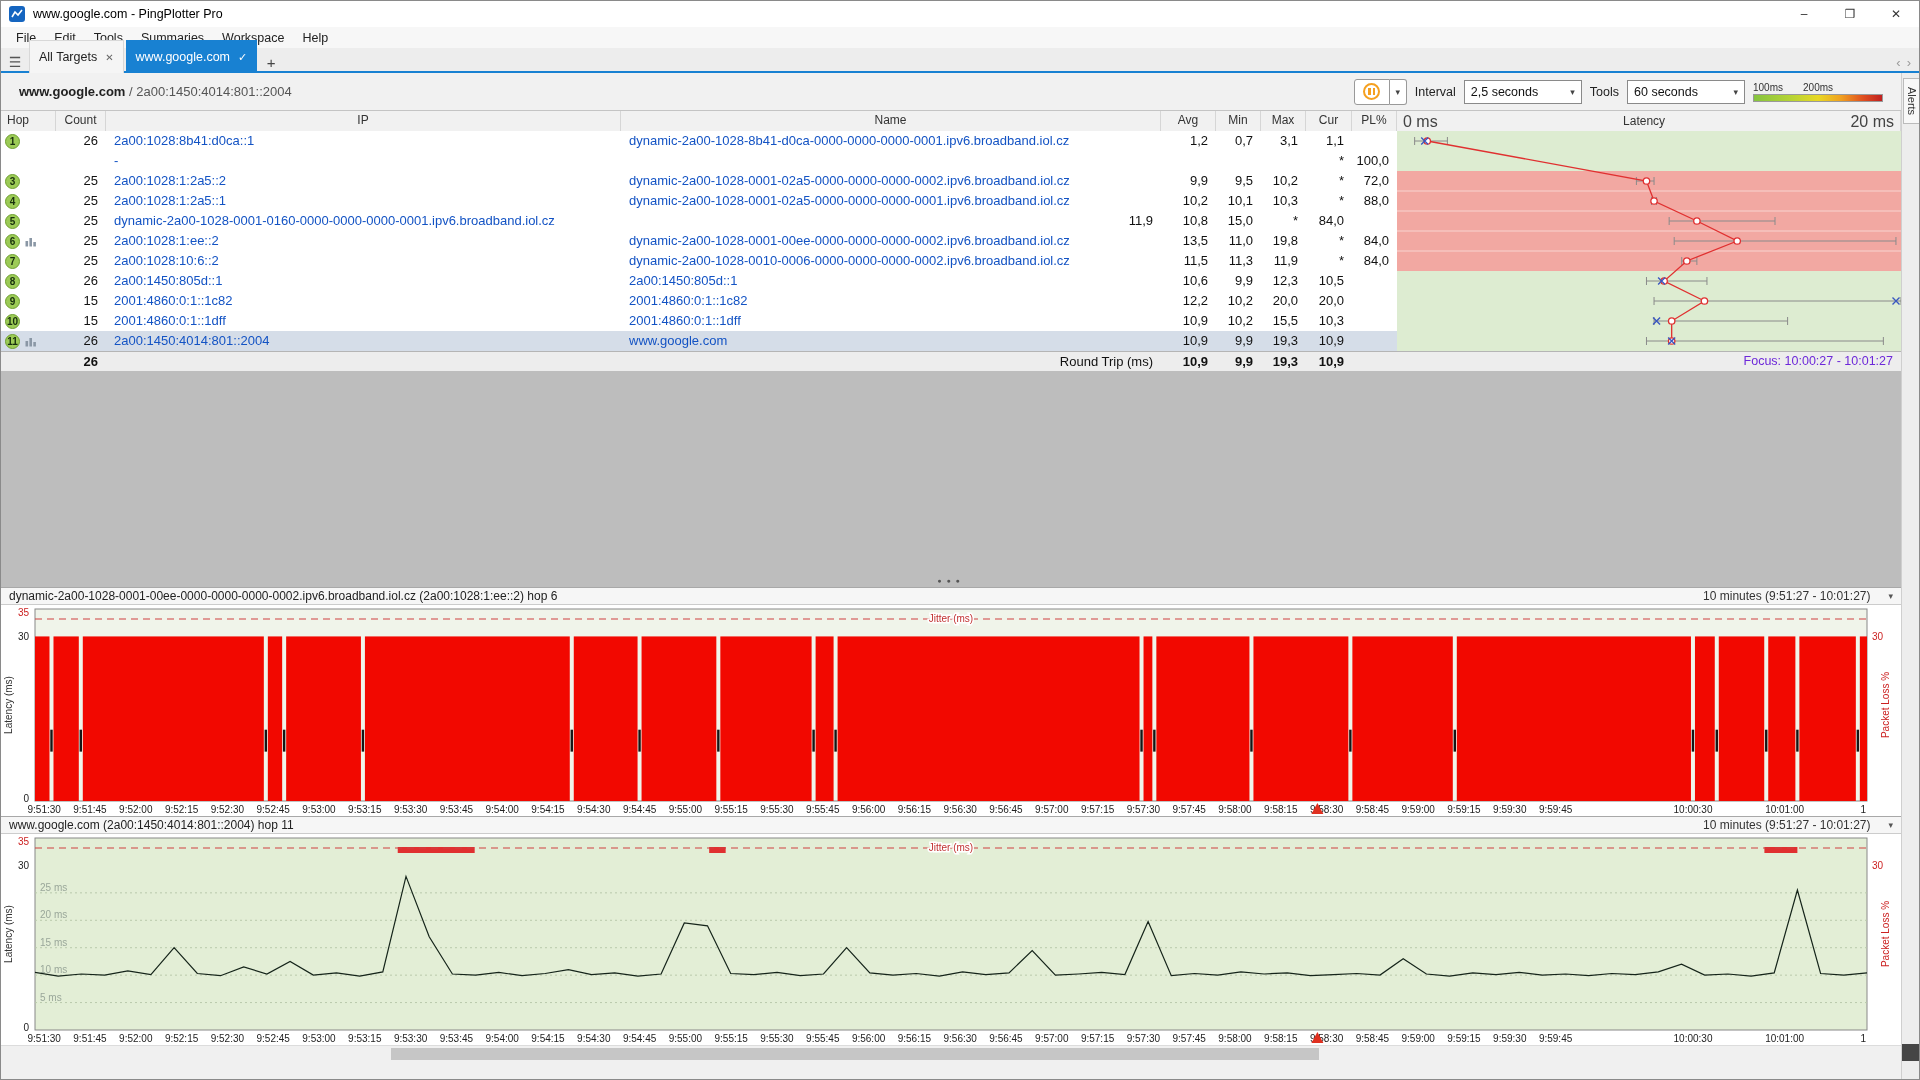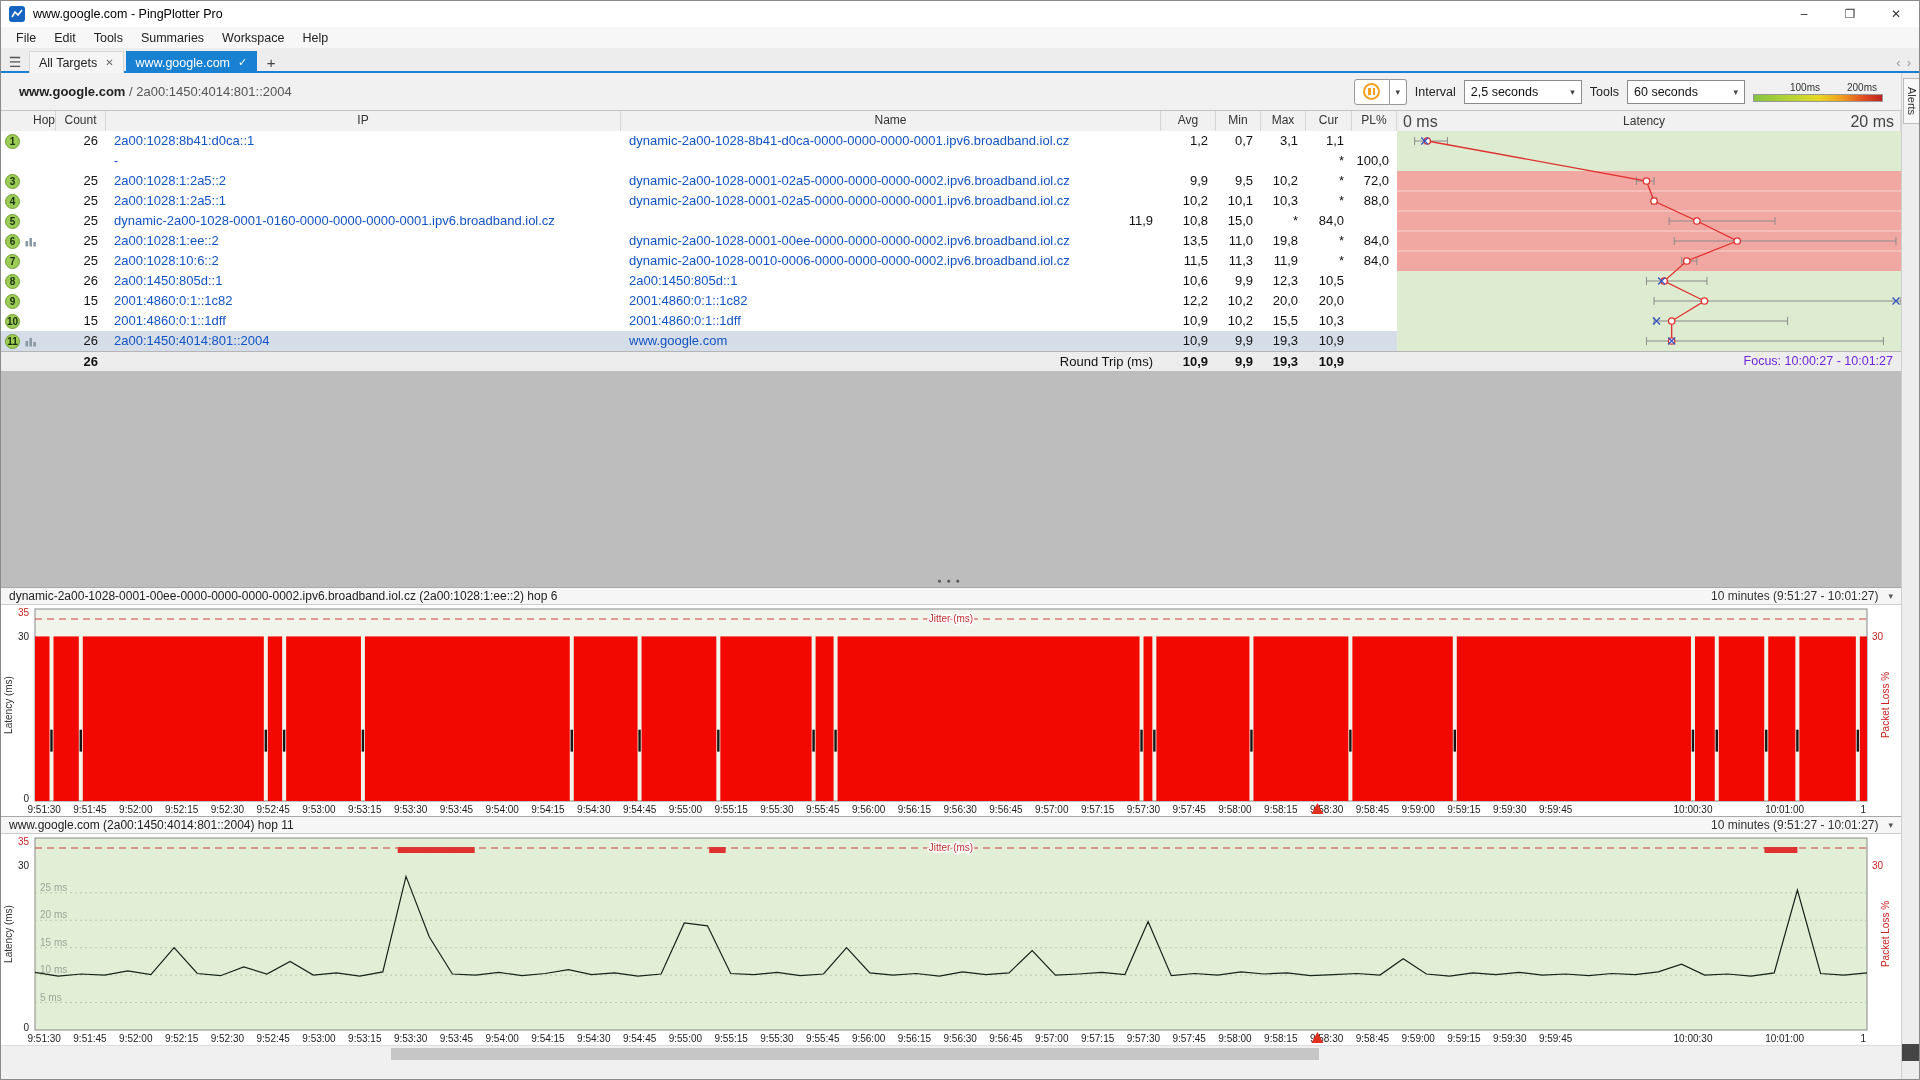--- a/index.html
+++ b/index.html
@@ -12,21 +12,21 @@
   .title{font-size:12.5px;margin-left:8px;color:#000}
   .win-controls{margin-left:auto;display:flex;height:100%}
   .win-btn{width:46px;display:flex;align-items:center;justify-content:center;font-size:12px;color:#333;cursor:default}
   
   .menubar{height:22px;background:#f7f7f7;display:flex;align-items:center;padding-left:6px;font-size:12.5px;color:#222;flex:0 0 auto;border-bottom:1px solid #ededed}
   .menu-item{padding:0 9px}
   
   .tabbar{height:24px;background:#ededed;display:flex;align-items:flex-end;position:relative;flex:0 0 auto}
   .tabbar::after{content:"";position:absolute;bottom:0;left:0;right:0;height:2px;background:#1881d2}
   .hamburger{width:28px;height:22px;display:flex;align-items:center;justify-content:center;color:#555;font-size:14px}
-  .tab{height:22px;display:flex;align-items:center;padding:10px 9px;font-size:12.5px;background:#f5f5f5;border:1px solid #d8d8d8;border-bottom:none;margin-right:2px;color:#222;z-index:1}
+  .tab{height:22px;display:flex;align-items:center;padding:16px 9px;font-size:12.5px;background:#f5f5f5;border:1px solid #d8d8d8;border-bottom:none;margin-right:2px;color:#222;z-index:1}
   .tab.active{background:#1881d2;color:#fff;border-color:#1881d2}
   .tab .closex{margin-left:8px;font-size:10px;color:#666}
   .tab .check{margin-left:8px;font-size:11px;color:#fff}
   .tab-add{width:24px;height:22px;display:flex;align-items:center;justify-content:center;font-size:15px;color:#444}
   .tab-nav{margin-left:auto;display:flex;align-items:center;height:22px;gap:6px;padding-right:8px;color:#9a9a9a;font-size:13px}
   
   .body-row{display:flex;flex:1;overflow:hidden}
   .content{width:1900px;display:flex;flex-direction:column}
   .right-strip{width:18px;background:#ededed;border-left:1px solid #cfcfcf;position:relative}
   .alerts-tab{margin-top:5px;margin-left:1px;writing-mode:vertical-rl;font-size:11px;color:#333;background:#f8f8f8;border:1px solid #bbb;border-right:none;padding:8px 1px;width:16px}
@@ -39,28 +39,28 @@
   .toolbar-right{margin-left:auto;display:flex;align-items:center;gap:8px}
   .pause-group{display:flex}
   .pause-btn{width:36px;height:26px;background:#fff;border:1px solid #999;border-radius:3px 0 0 3px;display:flex;align-items:center;justify-content:center}
   .pause-circle{width:17px;height:17px;border:2px solid #f5a020;border-radius:50%;display:flex;align-items:center;justify-content:center;gap:2px}
   .pbar{width:2.5px;height:7px;background:#f5a020}
   .pause-caret{width:17px;height:26px;border:1px solid #999;border-left:none;border-radius:0 3px 3px 0;display:flex;align-items:center;justify-content:center;font-size:9px;color:#444;background:#fff}
   .lbl{font-size:12.5px;color:#222}
   .select{height:24px;background:#fff;border:1px solid #8a8a8a;display:flex;align-items:center;padding:0 6px;font-size:12.5px;min-width:118px;justify-content:space-between;gap:8px;color:#111}
   .select .caret{font-size:9px;color:#444}
   .legend{width:130px}
-  .legend-labels{display:flex;font-size:10px;color:#333;justify-content:flex-end;gap:27px;padding-right:6px}
+  .legend-labels{display:flex;font-size:10px;color:#333;gap:20px;padding-right:6px}
   .legend-bar{height:8px;margin-top:1px;border:1px solid #999;background:linear-gradient(to right,#86c440 0%,#b8d434 30%,#e8d824 50%,#f0a020 68%,#e05020 85%,#c02020 100%)}
   
   .tablewrap{position:relative;flex:0 0 auto;background:#fff}
   .trow-grid{display:grid;grid-template-columns:55px 50px 515px 540px 55px 45px 45px 46px 45px 1fr}
   .thead{height:20px;background:#f1f1f1;font-size:12px;color:#333}
   .thead>div{border-right:1px solid #d6d6d6;height:20px;line-height:19px;text-align:center;overflow:hidden}
-  .thead .h-hop{text-align:right;padding-left:6px}
+  .thead .h-hop{text-align:left;padding-left:6px}
   .lat-h{display:flex;justify-content:space-between;align-items:center;padding:0 6px}
   .lat-h .small{font-size:16px;color:#444}
   .trow{height:20px;font-size:13px;color:#111;background:#fff;align-items:center}
   .trow.sel{background:#d5dde8}
   .trow>div{height:20px;line-height:20px;overflow:hidden;white-space:nowrap}
   .hopc{display:flex;align-items:center}
   .hopcircle{display:inline-flex;width:15px;height:15px;border-radius:50%;background:#9ccb56;border:1px solid #6fa030;color:#17300d;font-size:10px;font-weight:bold;align-items:center;justify-content:center;margin-left:4px;line-height:normal}
   .charticon{margin-left:5px;display:inline-flex}
   .num{text-align:right;padding-right:8px}
   .link{color:#1353c4;padding-left:8px}
@@ -69,21 +69,21 @@
   .rt-label{text-align:right;padding-right:8px;font-weight:normal}
   .rt .num{font-weight:bold}
   .focus-cell{text-align:right;padding-right:8px;color:#6d28d9;font-size:12.5px}
   #hopchart{position:absolute;left:1396px;top:20px;width:504px;height:220px;pointer-events:none}
   
   .grayfill{flex:1;background:#bdbdbd;position:relative}
   .dots{position:absolute;bottom:3px;left:50%;transform:translateX(-50%);color:#555;font-size:7px;letter-spacing:5px}
   
   .gpanel{flex:0 0 auto}
   .ghead{height:18px;background:#f6f6f6;border-top:1px solid #a8a8a8;border-bottom:1px solid #ccc;display:flex;align-items:center;padding:0 8px;font-size:12px;color:#222}
-  .grange{margin-left:auto;display:flex;align-items:center;gap:10px;color:#333}
+  .grange{margin-left:auto;display:flex;align-items:center;gap:18px;color:#333}
   .grange .caret{font-size:9px;color:#555}
   .gsvg{display:block;width:1900px;height:211px;background:#fff}
   svg text{font-family:"Liberation Sans",sans-serif}
   
   .hscroll{height:16px;background:#f0f0f0;border-top:1px solid #dcdcdc;position:relative;flex:0 0 auto}
   .hthumb{position:absolute;left:390px;top:2px;width:928px;height:12px;background:#c6c6c6}
   .bottom-strip{height:18px;background:#f0f0f0;flex:0 0 auto}
 </style>
 </head>
 <body>

